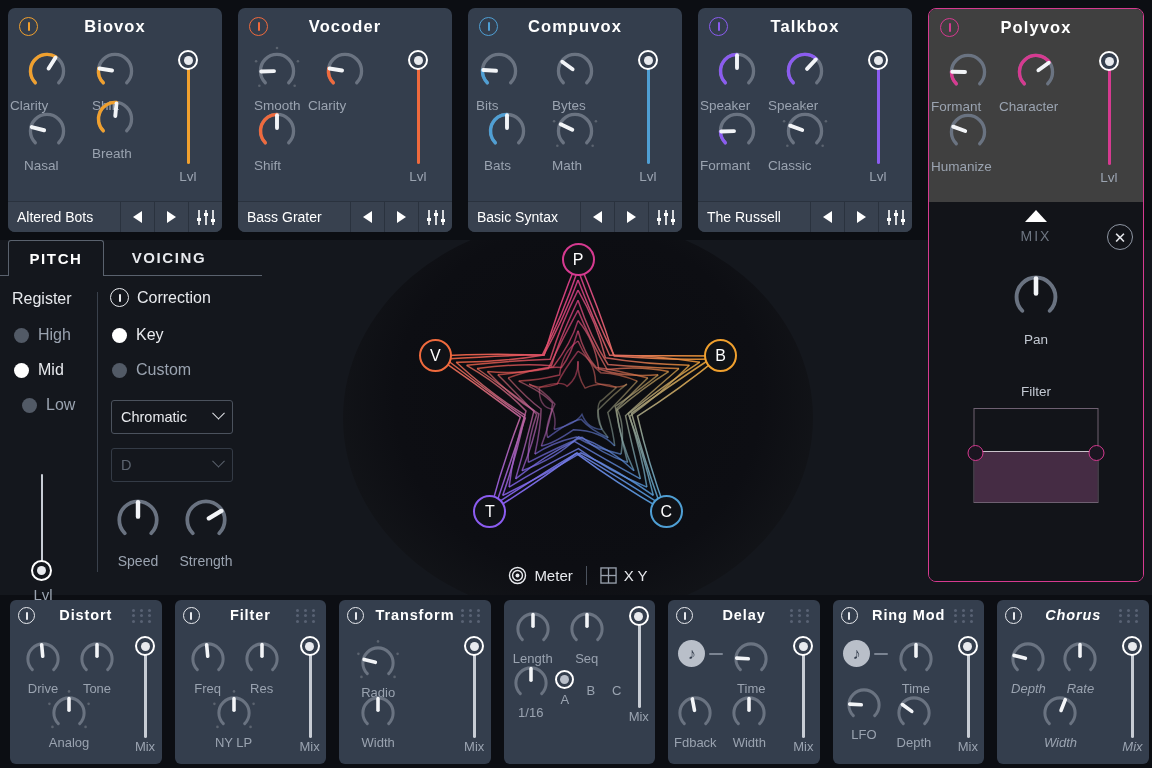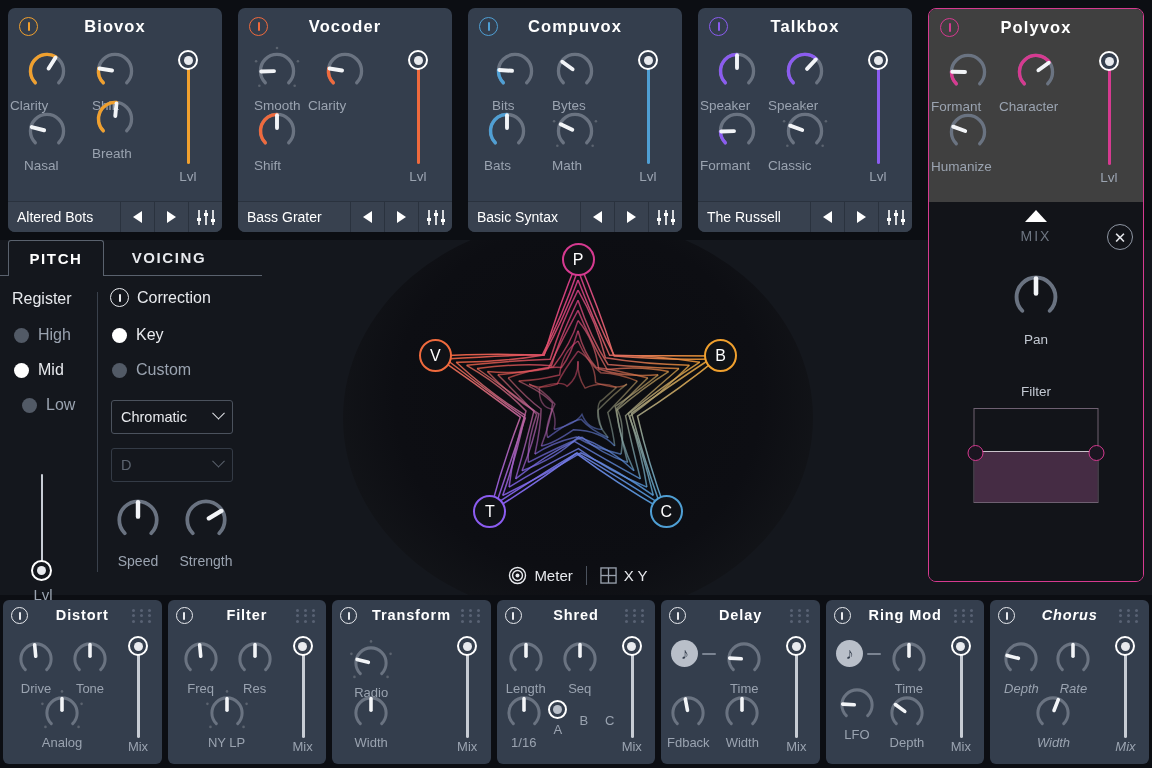--- a/index.html
+++ b/index.html
@@ -143,21 +143,21 @@
   .lvl-v .vtrack{ position:absolute; left:14px; top:0; width:2px; height:96px; background:#c7ccd4; border-radius:2px; }
   .lvl-v .vdot{
     position:absolute; left:4px; top:86px; width:21px; height:21px; border-radius:50%;
     border:2px solid #fff; background:#14171d; display:flex; align-items:center; justify-content:center;
   }
   .lvl-v .vdot b{ width:9px; height:9px; border-radius:50%; background:#e8eaee; display:block; }
   .lvl-v .lbl{ position:absolute; left:-4px; top:112px; width:40px; text-align:center; font-size:15px; color:#9aa3b0; }
 
   
   .fx-row{ position:absolute; left:0; top:595px; width:1152px; height:173px; display:flex; }
-  .fx-slot{ padding:5px 3px 4px 3px; height:173px; }
+  .fx-slot{ padding:5px 3px 4px 10px; height:173px; }
   .fx{
     position:relative; width:100%; height:100%; background:#343e4d; border-radius:6px; overflow:hidden;
   }
   .fx-head{ position:relative; height:30px; }
   .fx-pwr{
     position:absolute; left:8px; top:7px; width:17px; height:17px; border-radius:50%;
     border:1.6px solid #e8eaee; display:flex; align-items:center; justify-content:center; color:#e8eaee;
   }
   .fx-pwr i{ width:2px; height:8px; background:currentColor; display:block; border-radius:1px; }
   .fx-title{ text-align:center; line-height:30px; font-size:14.5px; font-weight:bold; color:#fff; letter-spacing:.9px; }
@@ -359,21 +359,21 @@
       <div class="vmod-slot">
         <div class="vmod">
           <div class="vmod-body">
             <div class="vmod-head">
               <span class="pwr" style="color:#4f9fd4">
                 <i></i>
               </span>
               <div class="vmod-title">Compuvox</div>
             </div>
             <div class="knob-area">
-              <div class="knob" style="left: 24px; top: 4px;">
+              <div class="knob" style="left: 8px; top: 4px;">
                 <div class="dial">
                   <svg viewBox="0 0 46 46" width="46" height="46">
                     <path d="M 11.29 34.71 A 16.56 16.56 0 1 1 34.71 34.71" fill="none" stroke="#6a7381" stroke-width="3.312" stroke-linecap="round"></path>
                     <path d="M 11.29 34.71 A 16.56 16.56 0 0 1 6.47 21.96" fill="none" stroke="#4f9fd4" stroke-width="3.312" stroke-linecap="round"></path>
                     <line x1="20.03" y1="22.81" x2="7.30" y2="22.01" stroke="#f2f4f7" stroke-width="3.91" stroke-linecap="round"></line>
                   </svg>
                 </div>
                 <div class="lbl">Bits</div>
               </div>
               <div class="knob" style="left: 84px; top: 4px;">
@@ -968,37 +968,20 @@
                   <b></b>
                 </span>
       </div>
       <div class="lbl">Mix</div>
     </div>
           </div>
         </div>
       </div>
       <div class="fx-slot" style="width: 168px;">
         <div class="fx">
-          <div class="fx-head">
-      <span class="fx-pwr">
-              <i></i>
-            </span>
-      <div class="fx-title">Shred</div>
-      <span class="grip">
-              <s></s>
-              <s></s>
-              <s></s>
-              <s></s>
-              <s></s>
-              <s></s>
-              <s></s>
-              <s></s>
-              <s></s>
-            </span>
-    </div>
           <div class="fx-body">
             <div class="fxk wide" style="left:8px;top:8px;">
       <div class="dial">
                 <svg viewBox="0 0 42 42" width="42" height="42">
                   <path d="M 10.31 31.69 A 15.12 15.12 0 1 1 31.69 31.69" fill="none" stroke="#6a7381" stroke-width="3.0239999999999996" stroke-linecap="round"></path>
                   <line x1="21.00" y1="18.28" x2="21.00" y2="6.64" stroke="#f2f4f7" stroke-width="3.5700000000000003" stroke-linecap="round"></line>
                 </svg>
               </div>
       <div class="lbl">Length</div>
             </div>

